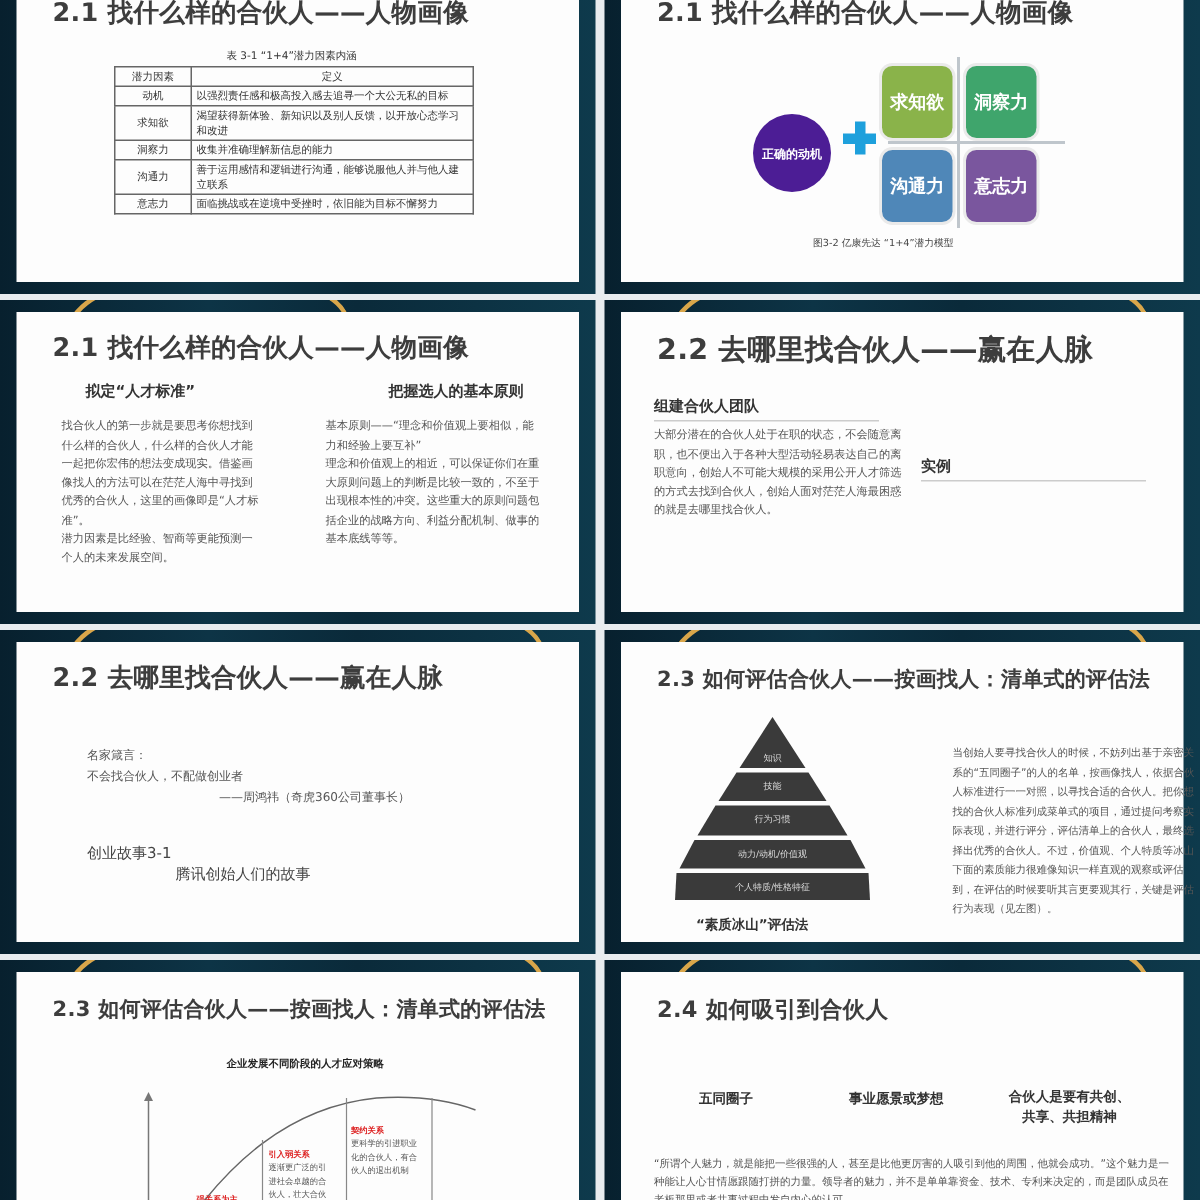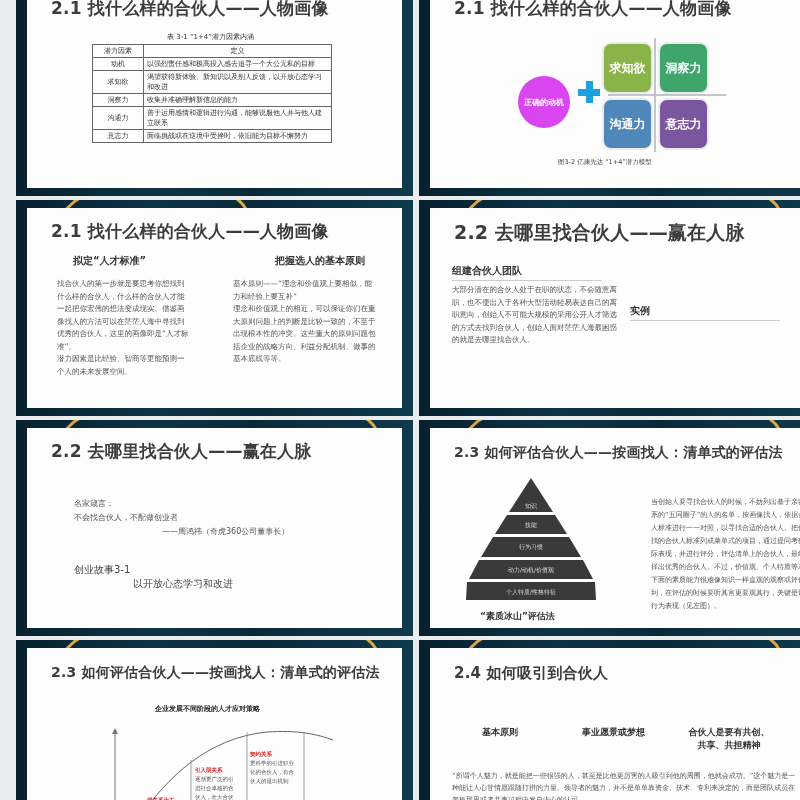--- a/index.html
+++ b/index.html
@@ -7,21 +7,21 @@
     width:800px; height:800px; overflow:hidden;
     background:#e8ecef;
     font-family: "DejaVu Sans", "Liberation Sans", sans-serif;
     position:relative;
   }
   .grid {
     position:absolute; left:0; top:0; width:670px; height:800px;
     display:grid;
     grid-template-columns: 397px 397px;
     grid-template-rows: 196px 216px 216px 172px;
-    column-gap:6px; row-gap:4px;padding-left:16px;
+    column-gap:6px; row-gap:4px;
   }
   .slide {
     position:relative; overflow:hidden;
     background: linear-gradient(90deg,#07202e 0%, #0d3446 35%, #0a2a3a 60%, #0e3a4c 100%);
   }
   .gold {
     position:absolute; border:3px solid #d9a64a; border-radius:50%;
     border-color:#d9a64a transparent transparent transparent;
   }
   .panel {
@@ -44,21 +44,21 @@
     border-collapse:collapse; font-size:7px; color:#333;
   }
   table.potential td, table.potential th {
     border:1px solid #666; padding:1px 3px; line-height:10px; font-weight:normal;
   }
   table.potential td.f { text-align:center; width:44px; }
 
   
   .circle {
     position:absolute; left:88px; top:78px; width:52px; height:52px; border-radius:50%;
-    background:#d946ef; color:#fff; font-size:8px; font-weight:bold;
+    background:#4c1d95; color:#fff; font-size:8px; font-weight:bold;
     display:flex; align-items:center; justify-content:center; text-align:center; line-height:11px;
   }
   .plus { position:absolute; left:148px; top:83px; width:22px; height:22px; }
   .plus:before, .plus:after { content:""; position:absolute; background:#1ea0dc; }
   .plus:before { left:8px; top:0; width:7px; height:22px; }
   .plus:after { left:0; top:8px; width:22px; height:7px; }
   .quad {
     position:absolute; width:47px; height:48px; border-radius:7px; color:#fff;
     font-size:12px; font-weight:bold; display:flex; align-items:center; justify-content:center;
     box-shadow:0 0 0 2px #eaeaea;
@@ -66,21 +66,21 @@
   .axis-v { position:absolute; left:224px; top:40px; width:2px; height:114px; background:#bfc6cc; }
   .axis-h { position:absolute; left:178px; top:96px; width:118px; height:2px; background:#bfc6cc; }
   .fig-caption { position:absolute; left:128px; top:160px; font-size:6.5px; color:#444; }
 
   
   .block { position:absolute; font-size:7.5px; color:#555; line-height:12.5px; }
   .sub { position:absolute; font-size:10px; font-weight:bold; color:#333; }
   .rule { position:absolute; height:1px; background:#ccc; }
 
   
-  .chart-title { position:absolute; left:128px; top:56px; font-size:7px; font-weight:bold; color:#222; }
+  .chart-title { position:absolute; left:140px; top:56px; font-size:7px; font-weight:bold; color:#222; }
   .red { color:#d22; font-weight:bold; }
 </style>
 </head>
 <body>
 
 <div class="grid">
 
   <div class="slide first">
     <div class="gold" style="left:120px;top:170px;width:80px;height:80px;"></div>
     <div class="panel">
@@ -166,21 +166,21 @@
 
   <div class="slide">
     <div class="gold" style="left:40px;top:-8px;width:80px;height:80px;transform:rotate(-60deg);"></div>
     <div class="gold" style="left:300px;top:-8px;width:60px;height:60px;transform:rotate(60deg);"></div>
     <div class="panel">
       <div class="title" style="top:12px;">2.2 去哪里找合伙人——赢在人脉</div>
       <div class="block" style="left:47px;top:70px;font-size:8px;">名家箴言：</div>
       <div class="block" style="left:47px;top:84px;font-size:8px;">不会找合伙人，不配做创业者</div>
       <div class="block" style="left:135px;top:98px;font-size:8px;">——周鸿祎（奇虎360公司董事长）</div>
       <div class="block" style="left:47px;top:136px;font-size:10px;color:#444;">创业故事3-1</div>
-      <div class="block" style="left:106px;top:150px;font-size:10px;color:#444;">以开放心态学习和改进</div>
+      <div class="block" style="left:106px;top:150px;font-size:10px;color:#444;">腾讯创始人们的故事</div>
     </div>
   </div>
 
   <div class="slide">
     <div class="gold" style="left:40px;top:-8px;width:80px;height:80px;transform:rotate(-60deg);"></div>
     <div class="gold" style="left:300px;top:-8px;width:60px;height:60px;transform:rotate(60deg);"></div>
     <div class="panel">
       <div class="title" style="font-size:14px;top:16px;">2.3 如何评估合伙人——按画找人：清单式的评估法</div>
       <svg style="position:absolute;left:36px;top:50px;" width="130" height="124">
         <polygon points="65,0 87,34 43,34" fill="#3a3a3a"></polygon>
@@ -226,20 +226,20 @@
         <div>更科学的引进职业化的合伙人，有合伙人的退出机制</div>
       </div>
     </div>
   </div>
 
   <div class="slide">
     <div class="gold" style="left:40px;top:-8px;width:80px;height:80px;transform:rotate(-60deg);"></div>
     <div class="gold" style="left:300px;top:-8px;width:60px;height:60px;transform:rotate(60deg);"></div>
     <div class="panel" style="bottom:0;">
       <div class="title" style="font-size:15px;top:16px;">2.4 如何吸引到合伙人</div>
-      <div class="sub" style="left:52px;top:78px;font-size:9px;">基本原则</div>
+      <div class="sub" style="left:52px;top:78px;font-size:9px;">五同圈子</div>
       <div class="sub" style="left:152px;top:78px;font-size:9px;">事业愿景或梦想</div>
       <div class="sub" style="left:256px;top:78px;font-size:9px;width:86px;text-align:center;line-height:13px;">合伙人是要有共创、共享、共担精神</div>
       <div class="block" style="left:22px;top:122px;width:346px;font-size:7px;line-height:12px;">“所谓个人魅力，就是能把一些很强的人，甚至是比他更厉害的人吸引到他的周围，他就会成功。”这个魅力是一种能让人心甘情愿跟随打拼的力量。领导者的魅力，并不是单单靠资金、技术、专利来决定的，而是团队成员在老板那里或者共事过程中发自内心的认可。</div>
     </div>
   </div>
 
 </div>
 
 </body></html>

